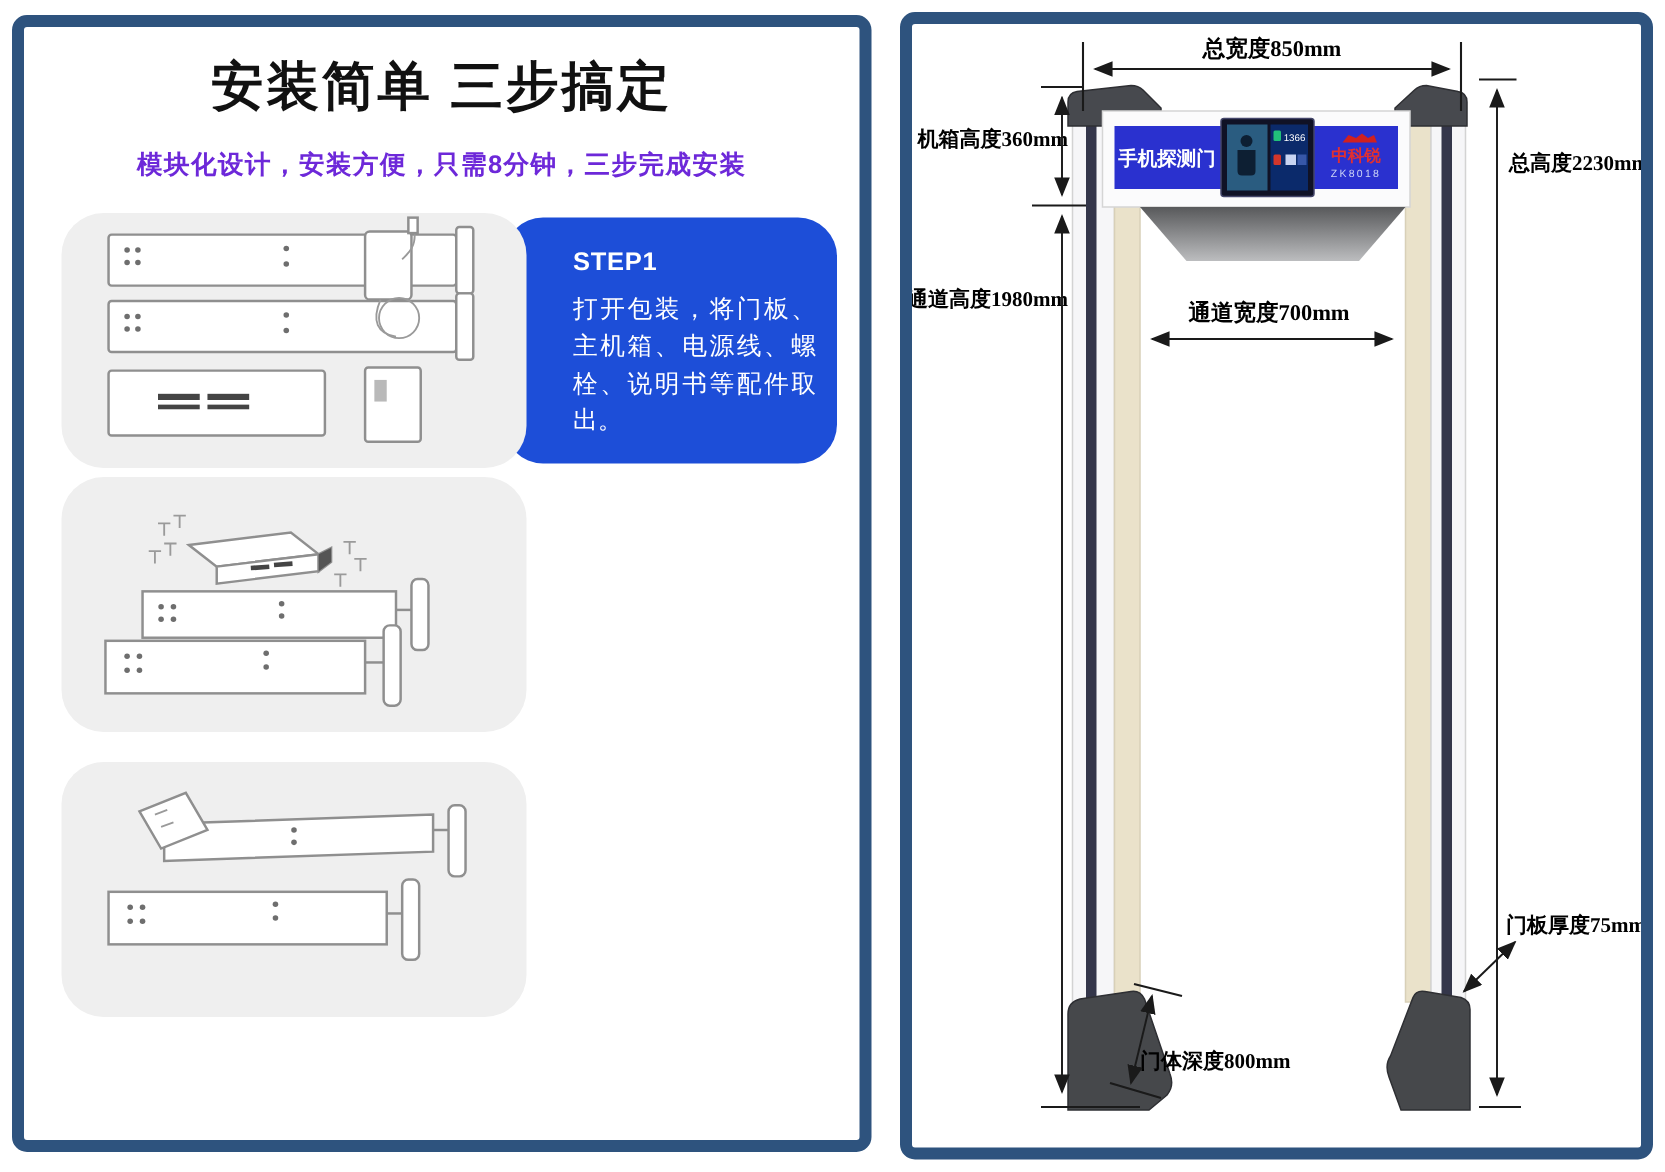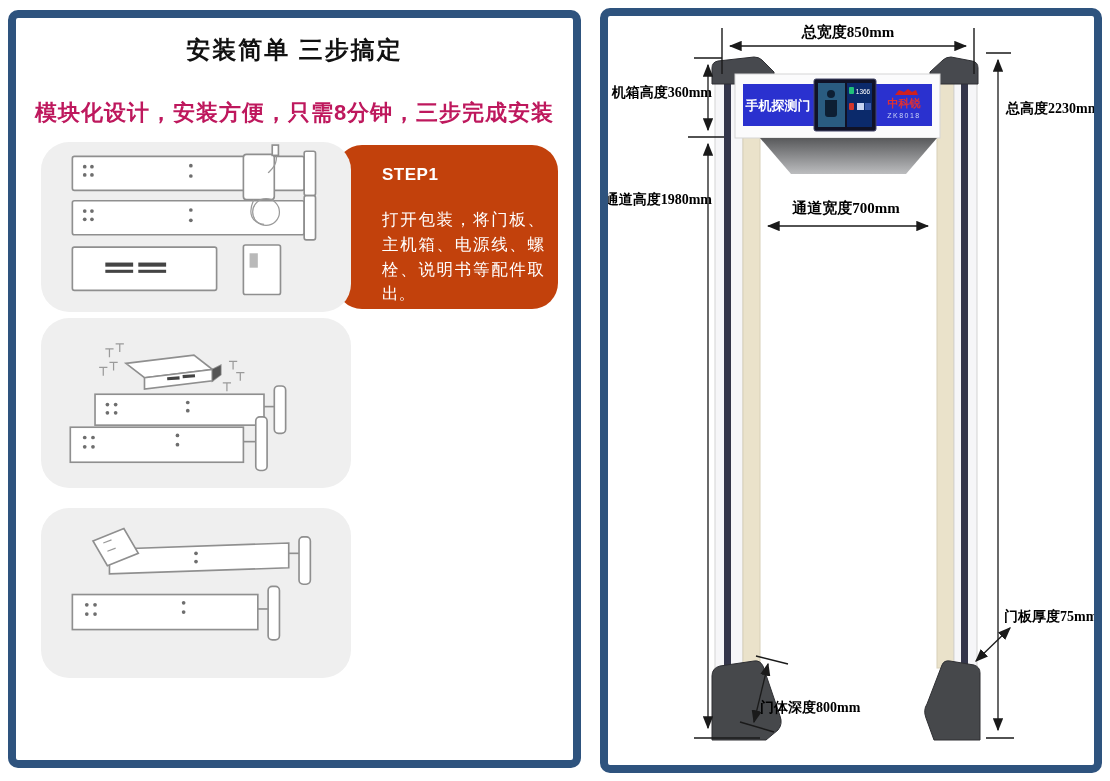--- a/index.html
+++ b/index.html
@@ -7,32 +7,32 @@
   body { font-family:"Liberation Sans", sans-serif; }
   .stage { position:relative; width:1110px; height:781px; background:#fff; overflow:hidden; }
 
   
   .panel { position:absolute; background:#fff; border:8px solid #2e537e; border-radius:10px; }
   .panel.left  { left:8px;   top:10px; width:573px; height:758px; }
   .panel.right { left:600px; top:8px;  width:502px; height:765px; }
 
   
   .lp-title { position:absolute; left:0; top:16px; width:100%; text-align:center;
-              font-size:24px; font-weight:800; letter-spacing:2px; color:#111; }
+              font-size:35px; font-weight:800; letter-spacing:2px; color:#111; }
   .lp-sub   { position:absolute; left:0; top:80px; width:100%; text-align:center;
-              font-size:22px; font-weight:700; color:#be185d; letter-spacing:1px; }
+              font-size:17px; font-weight:700; color:#6d28d9; letter-spacing:1px; }
 
   .card { position:absolute; left:25px; width:517px; height:170px; }
   .card-dark  { position:absolute; left:295px; top:3px; width:222px; height:164px;
-                background:#c2410c; border-radius:26px; z-index:1;
+                background:#1d4ed8; border-radius:26px; z-index:1;
                 padding:20px 14px 0 46px; color:#fff; }
   .card-light { position:absolute; left:0; top:0; width:310px; height:170px;
                 background:#efefef; border-radius:28px; z-index:2; }
   .step-h { font-size:17px; font-weight:800; letter-spacing:.5px; }
-  .step-b { margin-top:22px; font-size:16.5px; line-height:1.5; text-align:justify; }
+  .step-b { margin-top:9px; font-size:16.5px; line-height:1.5; text-align:justify; }
   .illus  { position:absolute; left:0; top:0; width:100%; height:100%; }
 
   
   .gate-svg { position:absolute; left:0; top:0; width:486px; height:749px; display:block; }
   .dim-line { stroke:#1a1a1a; stroke-width:1.3; fill:none; }
   .dim-tick { stroke:#1a1a1a; stroke-width:1.4; fill:none; }
   .dim-txt  { font-family:"Liberation Serif", serif; font-weight:600; fill:#000; }
   .line-art { stroke:#8f8f8f; stroke-width:1.6; fill:#ffffff; }
   .line-art-thin { stroke:#9a9a9a; stroke-width:1.2; fill:none; }
   .dot { fill:#6e6e6e; stroke:none; }

